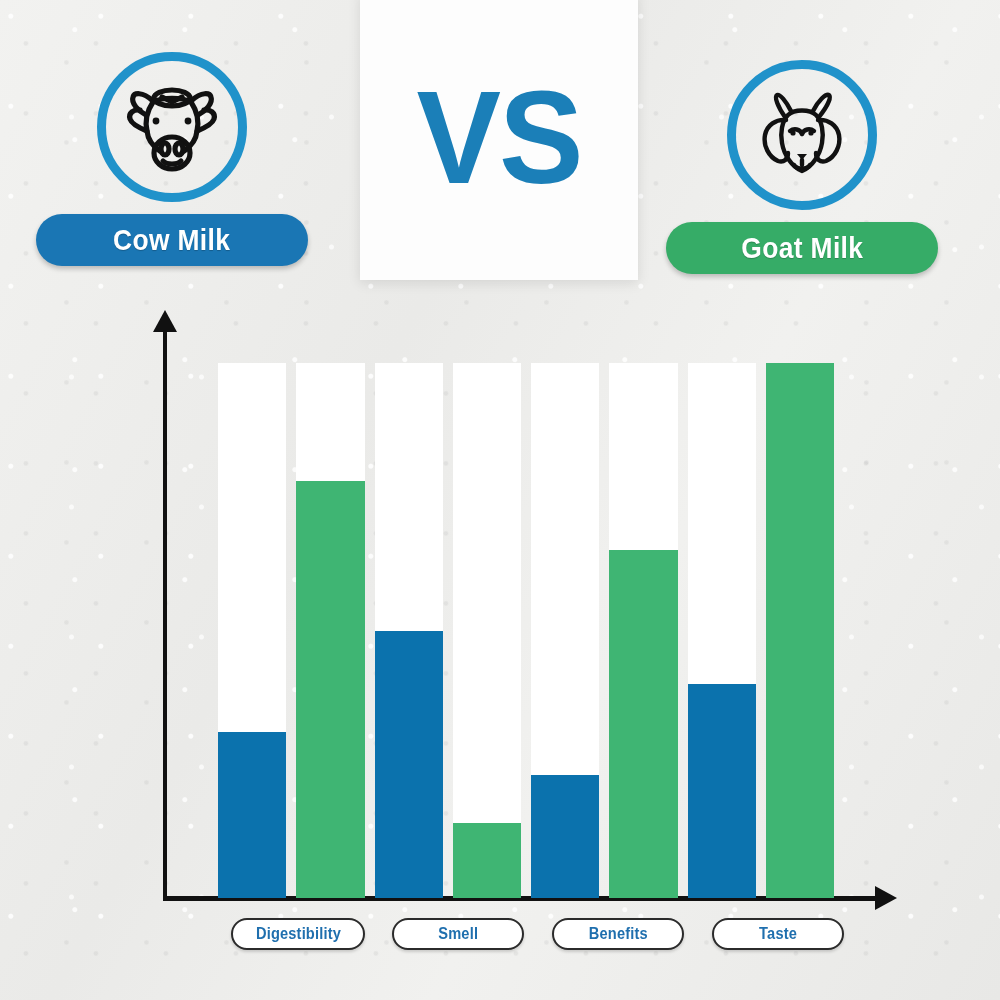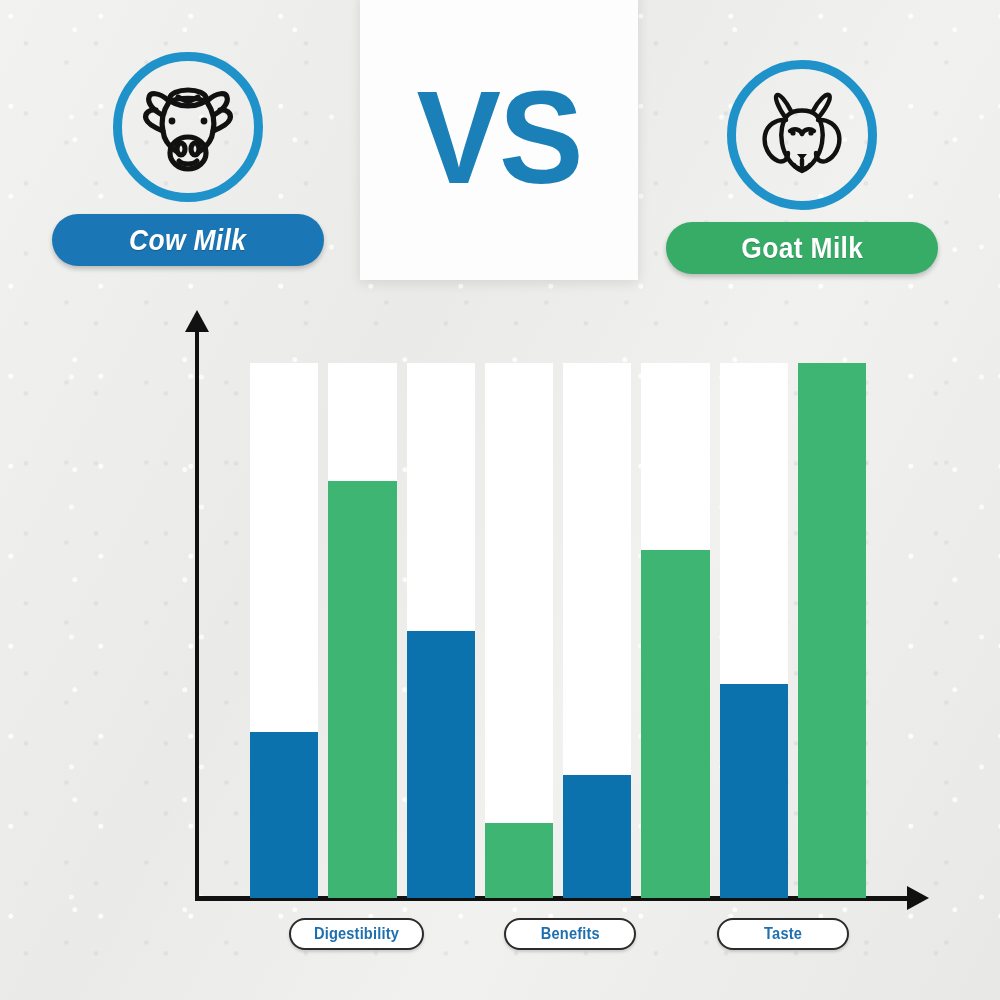--- a/index.html
+++ b/index.html
@@ -28,21 +28,21 @@
       radial-gradient(circle at 55% 90%, rgba(255,255,255,0.7) 0 2px, transparent 3px),
       linear-gradient(118deg, #f2f2f0 0%, #eaeae8 38%, #f1f1ef 63%, #e8e8e6 100%);
     background-size: 90px 90px, 70px 70px, 110px 110px, 80px 80px, 130px 130px, 100% 100%;
     pointer-events: none;
   }
 
   
   #header { position: absolute; left: 0; top: 0; width: 1000px; height: 300px; }
 
   .side-panel { position: absolute; top: 0; width: 340px; height: 290px; }
-  #cow-panel  { left: 18px; font-style: italic; }
+  #cow-panel  { left: 2px; }
   #goat-panel { left: 632px; margin-top: 8px; }
 
   .icon-circle {
     position: absolute;
     top: 52px;
     left: 50%;
     transform: translateX(-50%);
     width: 150px;
     height: 150px;
     border-radius: 50%;
@@ -95,21 +95,21 @@
     color: #1b7fb8;
     font-size: 132px;
     font-weight: bold;
     letter-spacing: -2px;
     transform: scaleX(0.96);
     line-height: 1;
     margin-top: 4px;
   }
 
   
-  #chart { position: absolute; left: 0; top: 300px; width: 816px; height: 700px; margin-left: 32px; }
+  #chart { position: absolute; left: 0; top: 300px; width: 816px; height: 700px; }
 
   
   #y-axis {
     position: absolute;
     left: 163px;
     top: 28px;
     width: 4px;
     height: 572px;
     background: #111;
   }
@@ -298,20 +298,25 @@
     </div>
 
   <div id="categories">
       <div class="cat-cell">
         <div class="cat-pill">
           <span>Digestibility</span>
         </div>
       </div>
       <div class="cat-cell">
         <div class="cat-pill">
+          <span>Smell</span>
+        </div>
+      </div>
+      <div class="cat-cell">
+        <div class="cat-pill">
           <span>Benefits</span>
         </div>
       </div>
       <div class="cat-cell">
         <div class="cat-pill">
           <span>Taste</span>
         </div>
       </div>
     </div>
 

